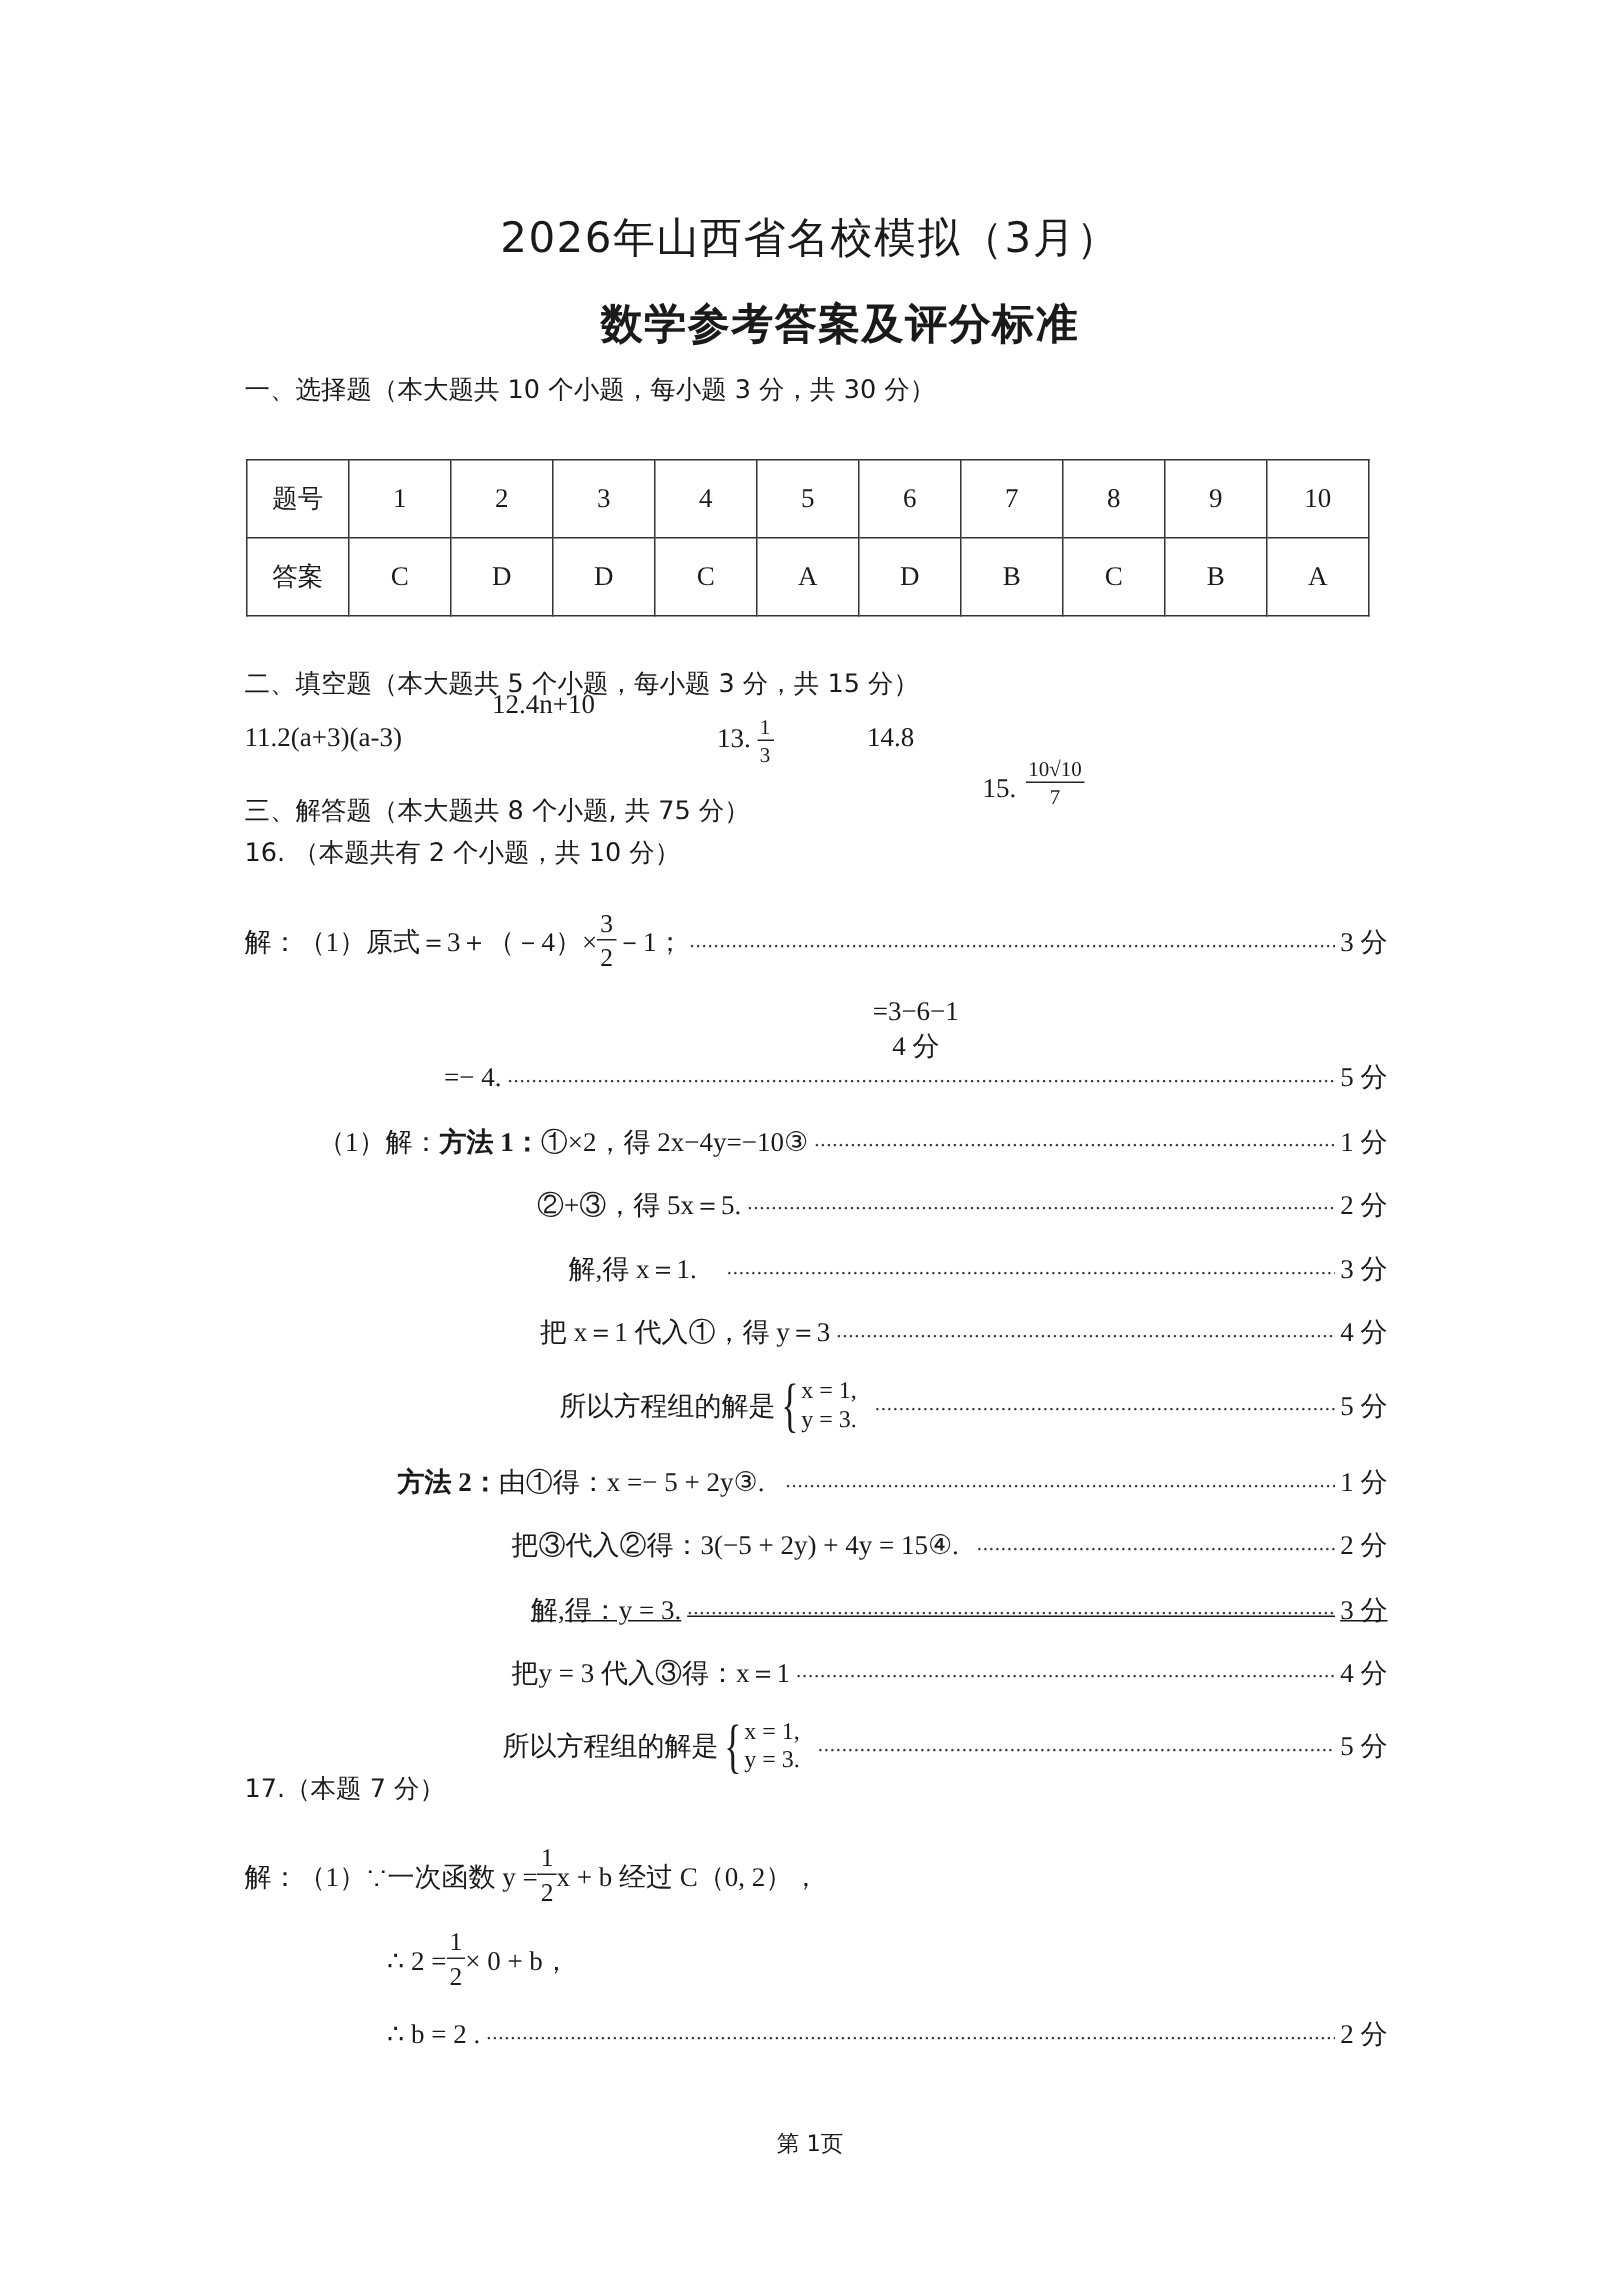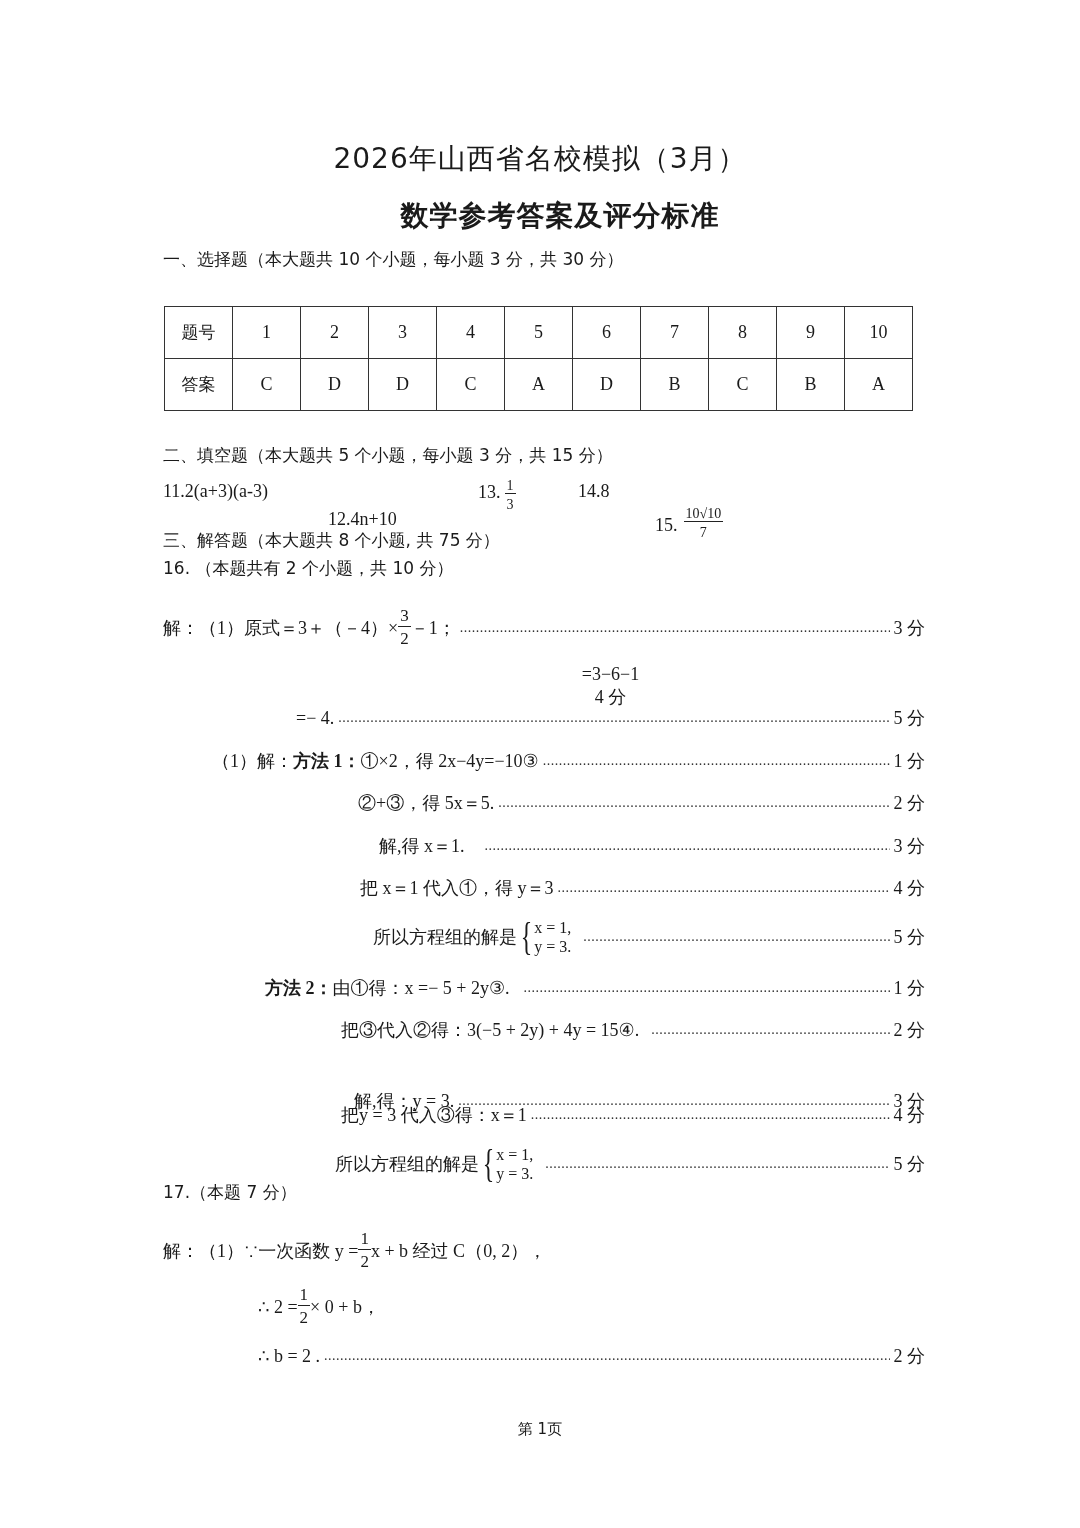--- a/index.html
+++ b/index.html
@@ -66,21 +66,21 @@
     <td>A</td>
   </tr>
 </tbody>
   </table>
 
 <div class="abs sec" style="left:163px; top:444px;">二、填空题（本大题共 5 个小题，每小题 3 分，共 15 分）</div>
 
 <div class="abs fill" style="left:163px; top:481px;">
   <span>11.</span><span>2(a+3)(a-3)</span>
 </div>
-<div class="abs fill" style="left:328px; top:509px;text-align:right;">
+<div class="abs fill" style="left:328px; top:459px;text-align:right;">
   <span>12.</span><span>4n+10</span>
 </div>
 <div class="abs fill" style="left:478px; top:478px; display:flex; align-items:flex-start;">
   <span style="margin-top:4px;">13.</span>
   <span class="frac" style="margin-left:4px;">
     <span class="n">1</span>
     <span class="d">3</span>
   </span>
 </div>
 <div class="abs fill" style="left:578px; top:481px;">
@@ -157,21 +157,21 @@
   <span class="bold">方法 2：</span>
   <span>由①得：x =− 5 + 2y③.</span>
   <span class="dots" style="margin-left:14px;"></span>
   <span class="score">1 分</span>
 </div>
 <div class="row line" style="left:341px; width:584px; top:1002px; height:24px;">
   <span>把③代入②得：3(−5 + 2y) + 4y = 15④.</span>
   <span class="dots" style="margin-left:12px;"></span>
   <span class="score">2 分</span>
 </div>
-<div class="row line" style="left:354px; width:571px; top:1073px; height:24px;">
+<div class="row line" style="left:354px; width:571px; top:1045px; height:24px;text-decoration:underline;">
   <span>解,得：y = 3.</span>
   <span class="dots"></span>
   <span class="score">3 分</span>
 </div>
 <div class="row line" style="left:341px; width:584px; top:1087px; height:24px;">
   <span>把y = 3 代入③得：x＝1</span>
   <span class="dots"></span>
   <span class="score">4 分</span>
 </div>
 <div class="row line" style="left:335px; width:590px; top:1125px; height:46px;">

